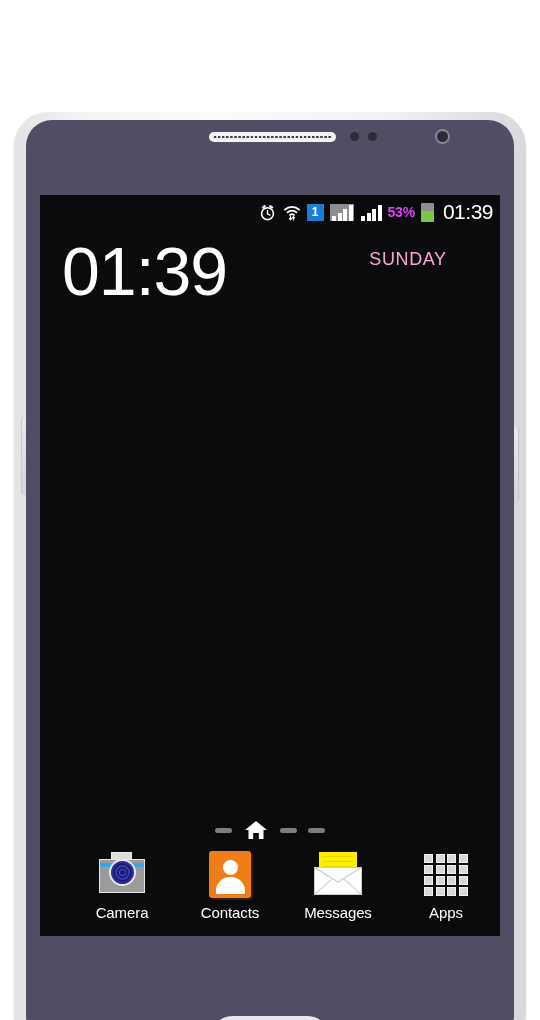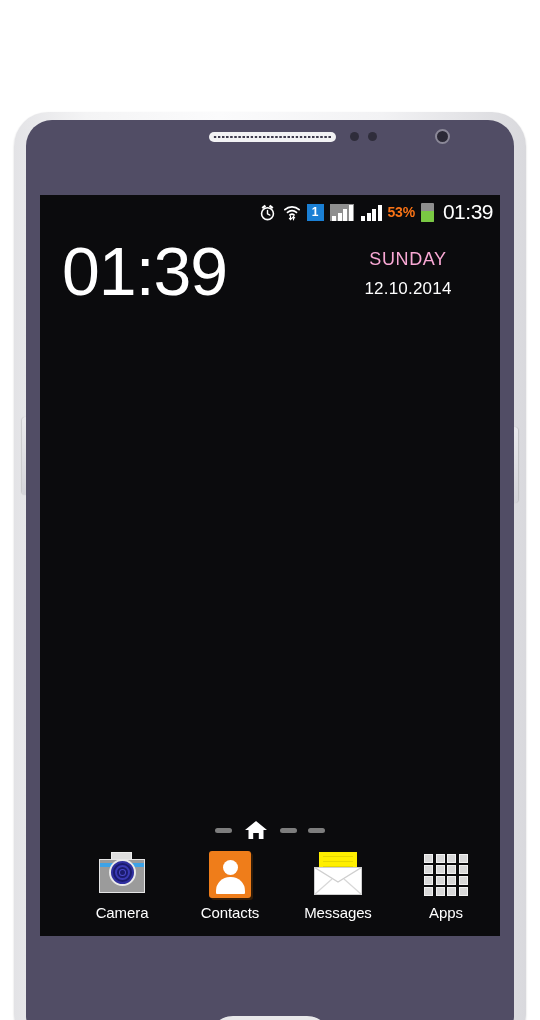--- a/index.html
+++ b/index.html
@@ -135,21 +135,21 @@
     padding-right: 7px;
     box-sizing: border-box;
     background: #0b0b0d;
   }
   #status-bar .sb-item {
     margin-left: 6px;
     display: flex;
     align-items: center;
   }
   #status-battery-percent {
-    color: #f97316;
+    color: #d946ef;
     font-size: 14px;
     font-weight: bold;
     letter-spacing: -0.2px;
   }
   #status-clock {
     color: #ffffff;
     font-size: 21px;
     letter-spacing: -0.5px;
     margin-left: 3px;
     font-weight: 400;
@@ -499,21 +499,20 @@
         </div>
 
         <div class="sb-item">
           <span id="status-clock">01:39</span>
         </div>
       </div>
 
       <div id="clock-widget">
         <div id="clock-time">01:39</div>
         <div id="clock-weekday">SUNDAY</div>
-        <div id="clock-date">12.10.2014</div>
       </div>
 
       <div id="page-indicator">
         <span class="page-dash"></span>
         <span id="page-home-icon">
           <svg width="26" height="22" viewBox="0 0 26 22" aria-hidden="true">
             <path d="M13 2 L24 11 L20.5 11 L20.5 20 L15.8 20 L15.8 14 L10.2 14 L10.2 20 L5.5 20 L5.5 11 L2 11 Z" fill="#ffffff"></path>
           </svg>
         </span>
         <span class="page-dash"></span>

